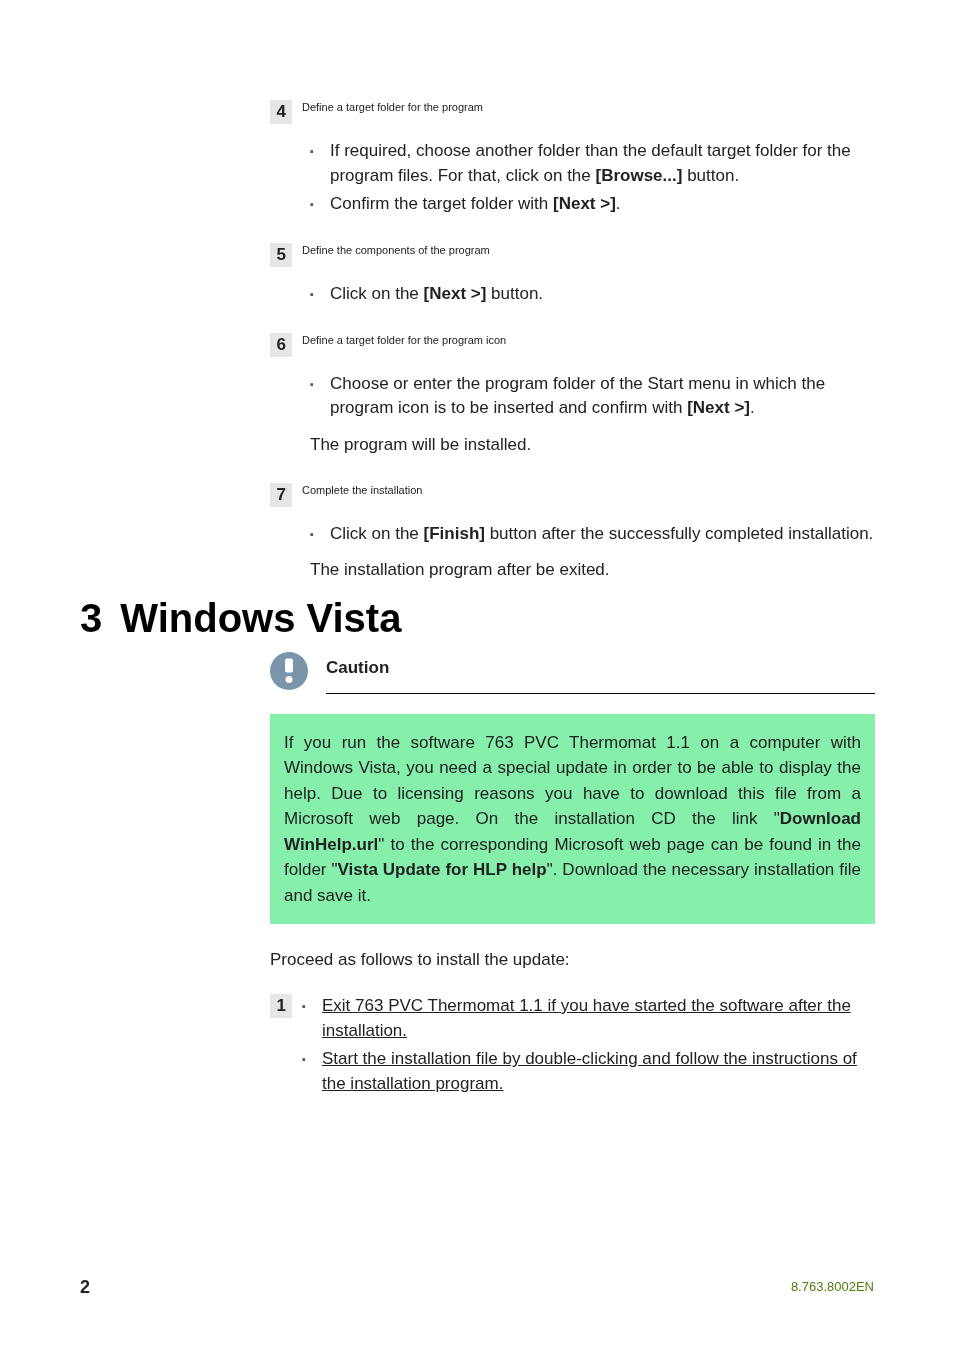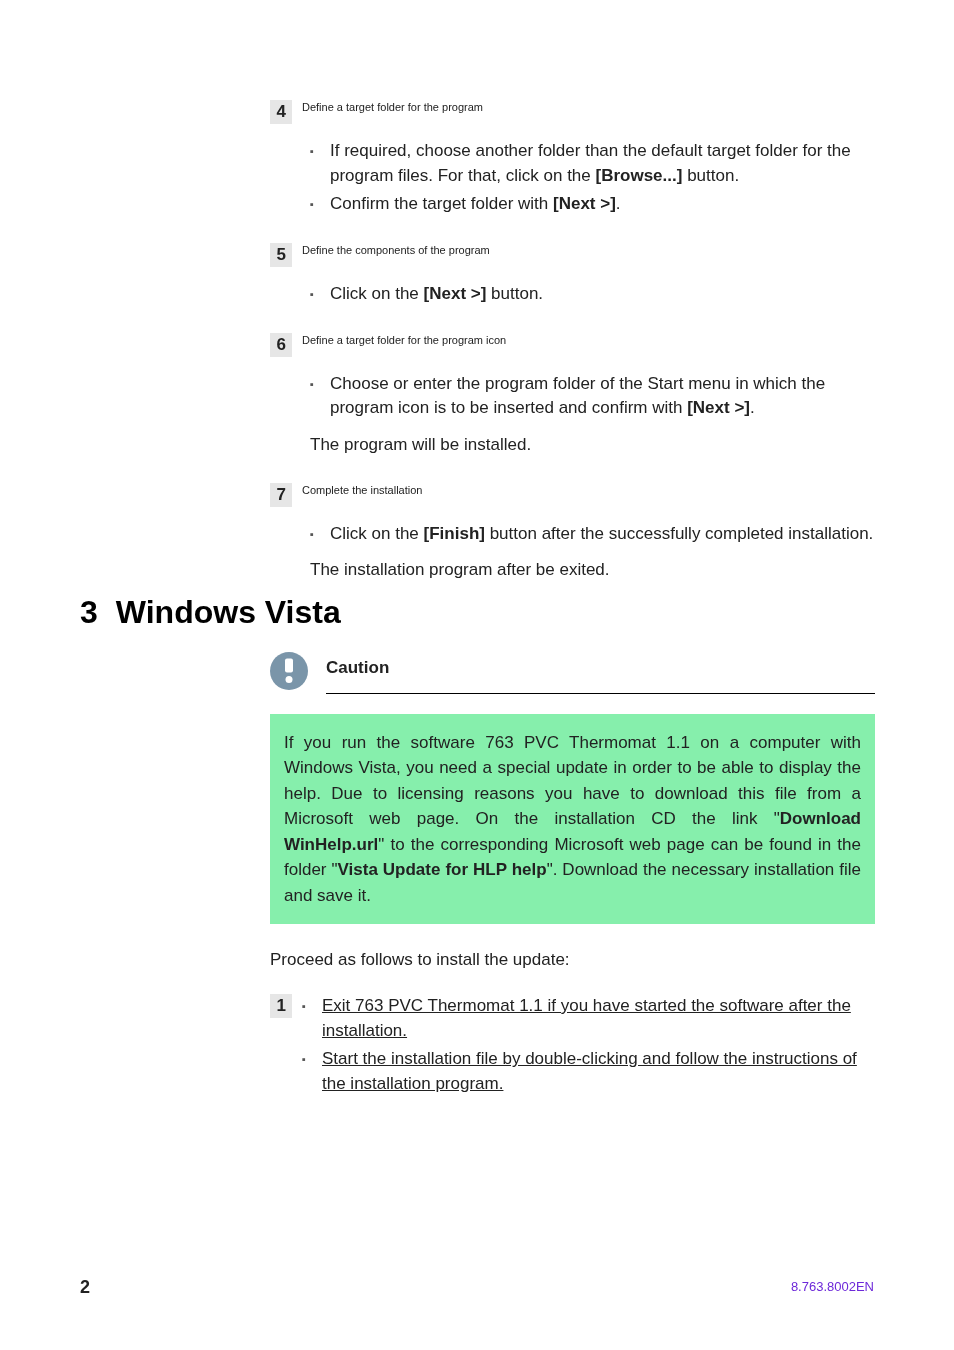--- a/index.html
+++ b/index.html
@@ -71,21 +71,21 @@
     font-size: 17px;
     margin-top: 12px;
     margin-left: 0;
   }
   .step-block { margin-bottom: 26px; }
 
   .section-heading {
     position: absolute;
     left: 80px;
     top: 590px;
-    font-size: 32px;
+    font-size: 40px;
     font-weight: 900;
     color: #000;
     letter-spacing: 0px;
     font-family: "Frutiger", "Arial Black", Arial, sans-serif;
   }
   .section-num { margin-right: 18px; }
 
   .vista-block {
     position: absolute;
     left: 270px;
@@ -158,21 +158,21 @@
     justify-content: space-between;
     align-items: center;
     font-size: 14px;
   }
   .footer-page {
     font-weight: bold;
     font-size: 18px;
   }
   .footer-code {
     font-size: 13px;
-    color: #6d28d9;
+    color: #4d7c0f;
   }
   b { font-weight: bold; }
 </style>
 </head>
 <body>
 
 <div class="page-content">
 
 <div class="step-block">
       <div class="step-row">

